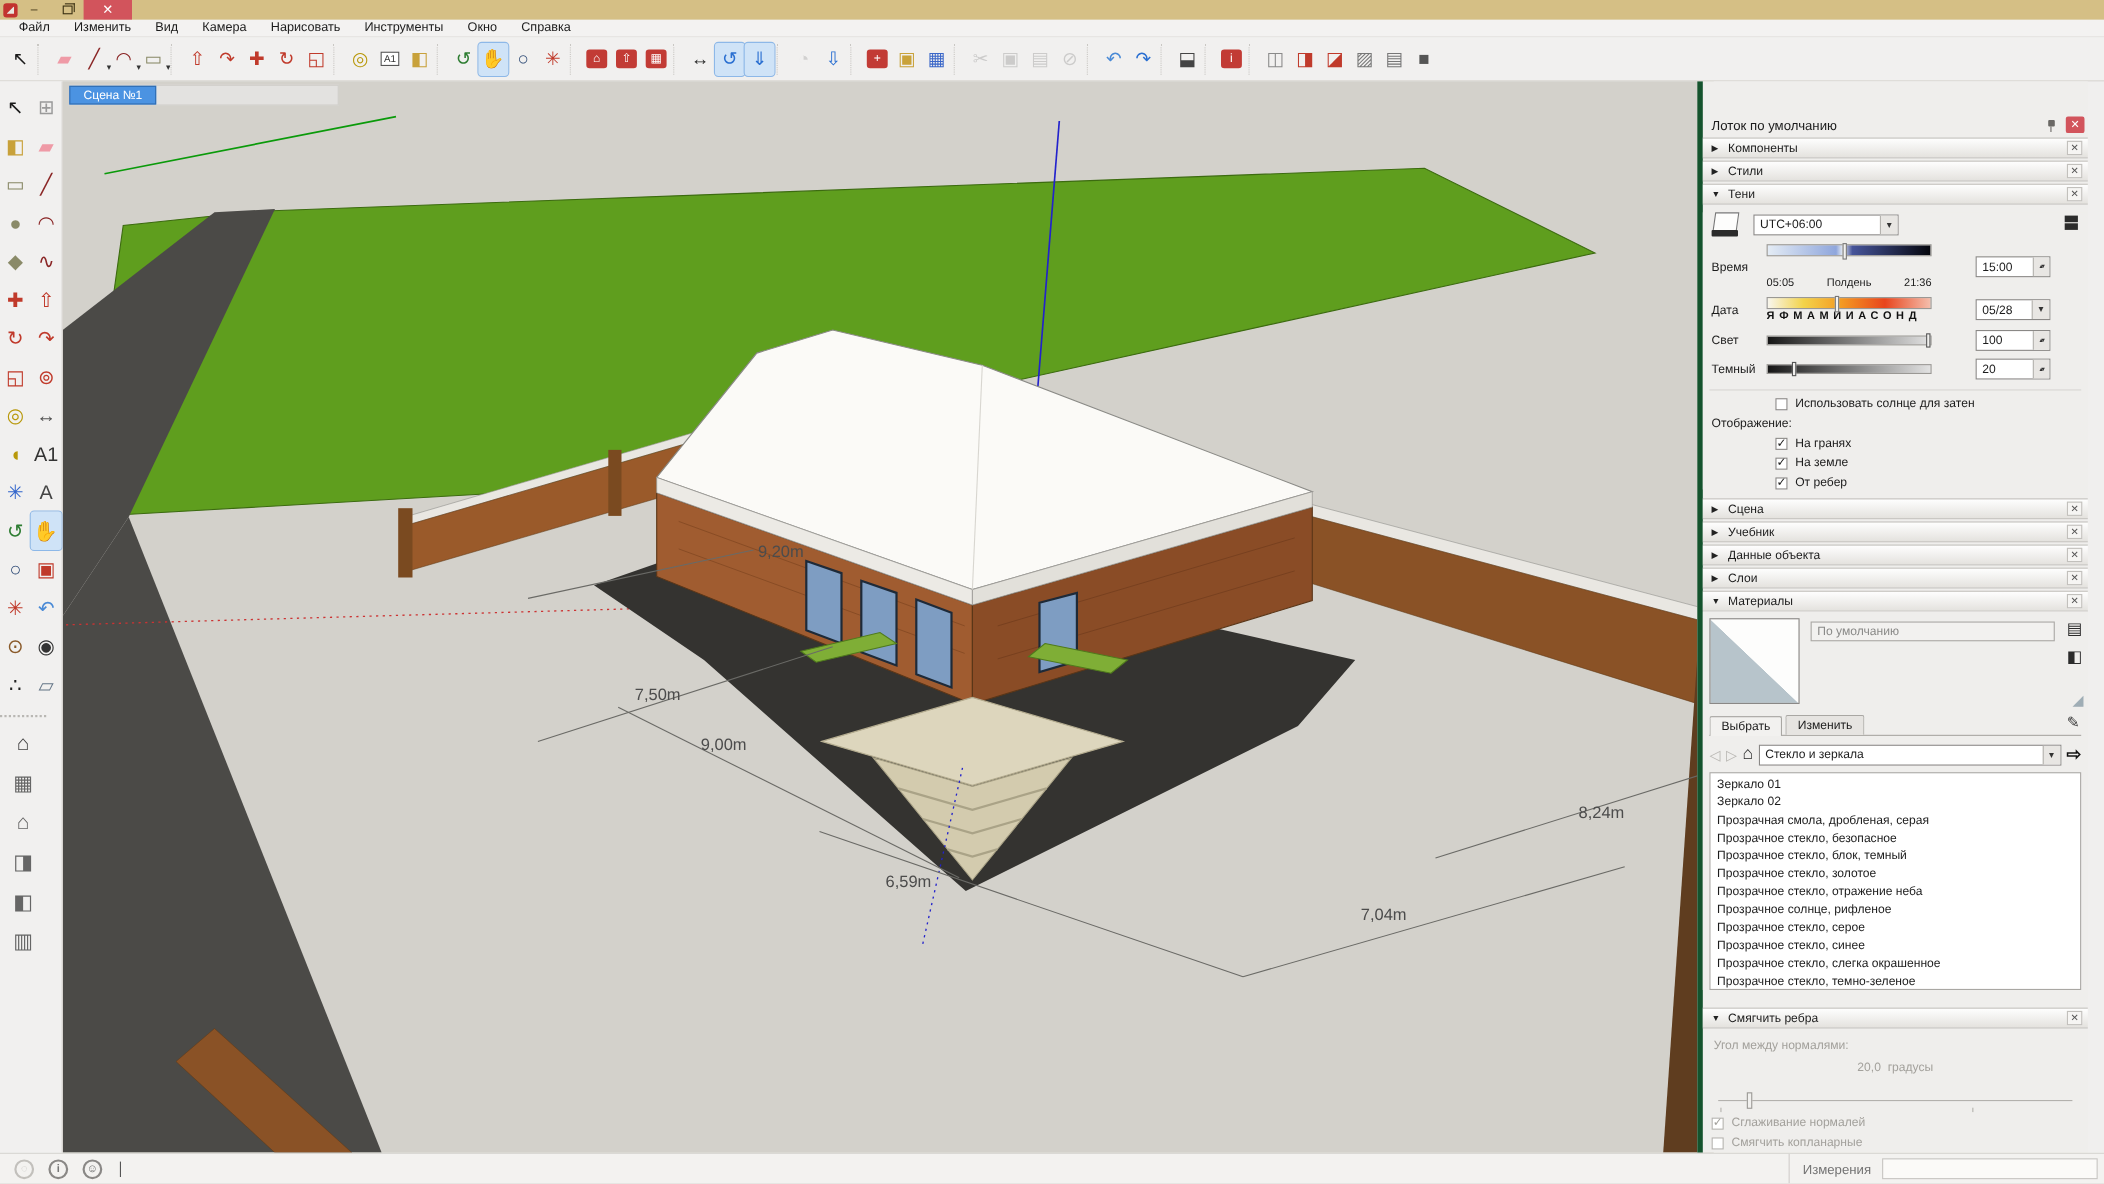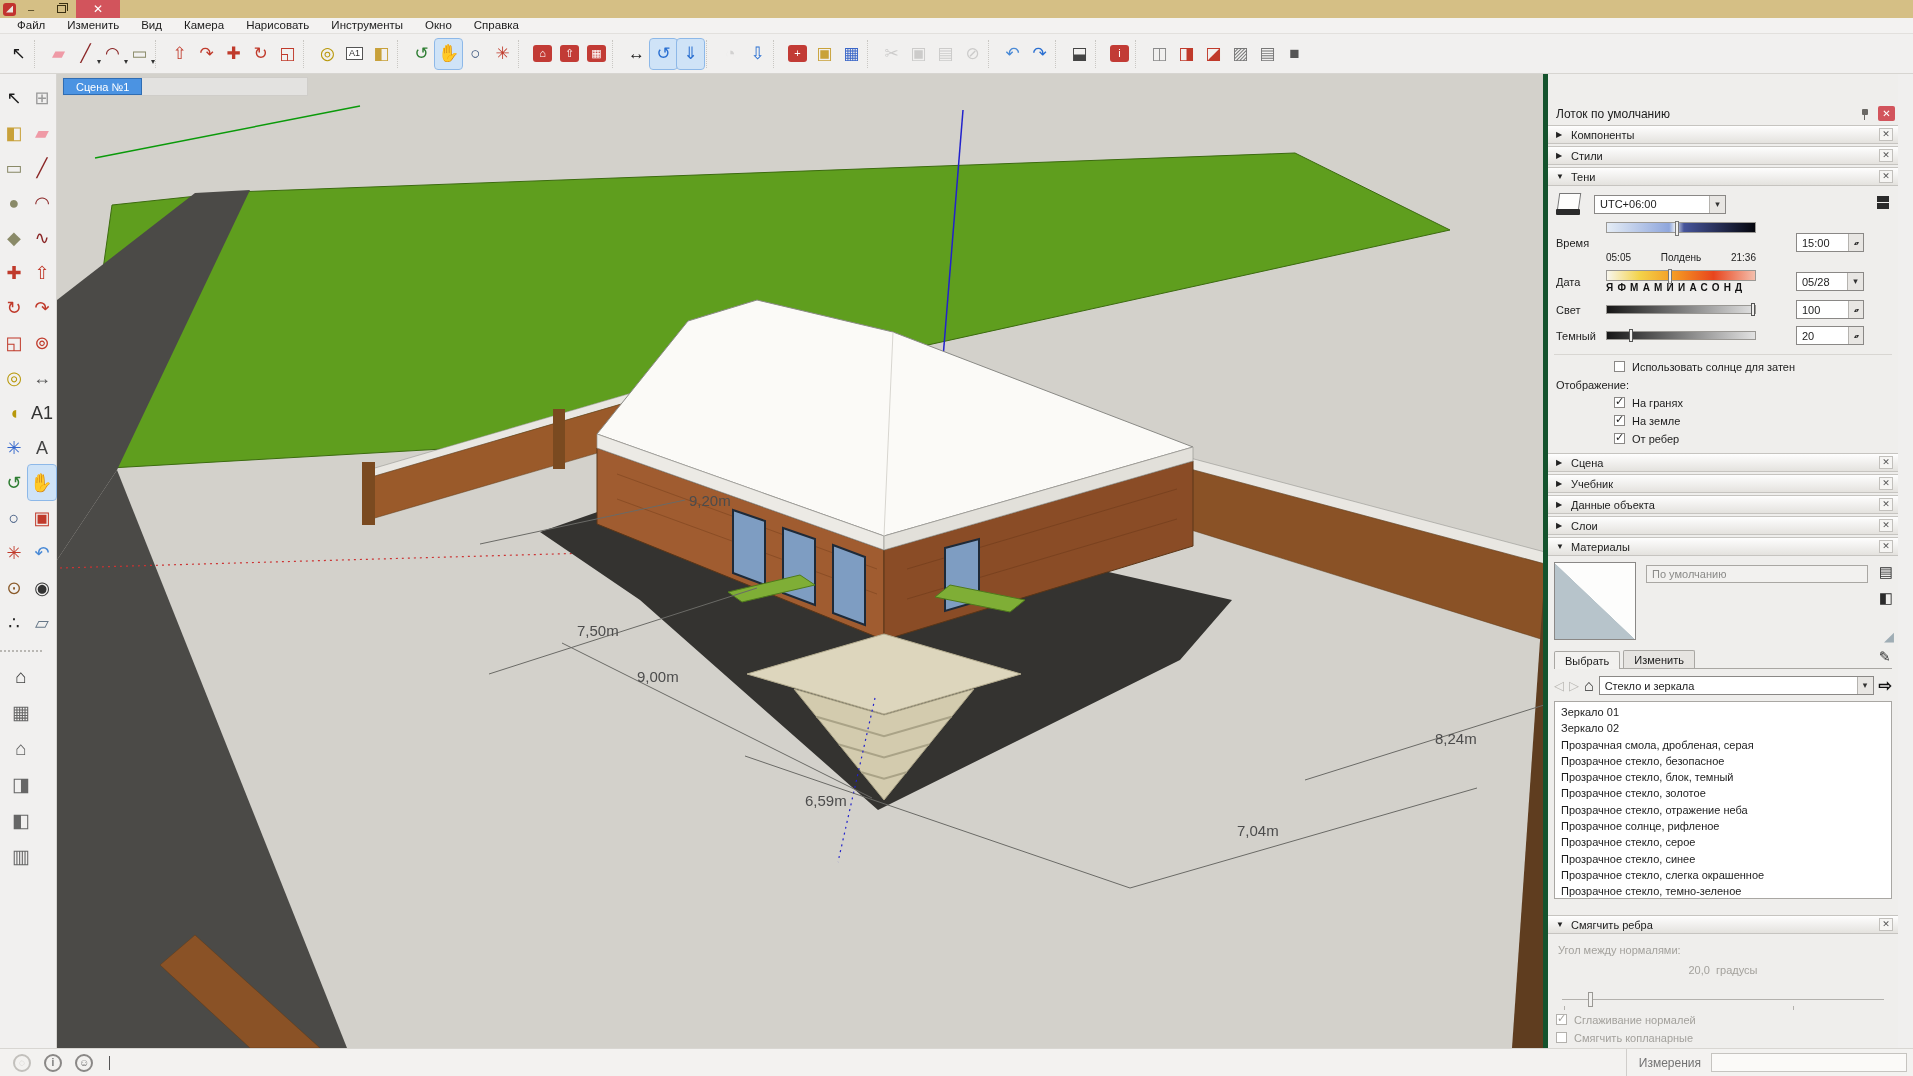--- a/index.html
+++ b/index.html
@@ -80,21 +80,21 @@
   .strip.date{background:linear-gradient(90deg,#f8f6ee 0%,#f3d34a 22%,#f49b23 45%,#e8451d 72%,#f4beac 100%)}
   .strip.date::after{content:"";position:absolute;left:41%;top:-2px;width:2px;height:13px;background:#f3f2f0;border:1px solid #777}
   .gslider{width:150px;height:9px;border:1px solid #9a9894;background:linear-gradient(90deg,#161616,#e2e2e2);position:relative}
   .gslider .h{position:absolute;top:-3px;width:4px;height:13px;background:#f1f0ee;border:1px solid #555}
   .ticks{display:flex;width:150px;justify-content:space-between;font-size:10px;color:#1c1c1c;margin-top:19px}
   .months{width:150px;font-size:10px;font-weight:bold;letter-spacing:4.2px;margin-top:1px;color:#111;white-space:nowrap;overflow:hidden}
   .sliderblock{display:flex;flex-direction:column}
   .hr{border-top:1px solid #d8d6d2;margin:9px 6px 0}
   .cb{width:11px;height:11px;border:1px solid #8a8886;background:#fff;display:inline-block;position:relative;margin-right:7px;flex:0 0 auto}
   .cb.on::after{content:"✓";position:absolute;top:-3px;left:0px;font-size:11px;color:#1c1c1c}
-  .cbrow{display:flex;align-items:flex-start;margin:6px 8px 0}
+  .cbrow{display:flex;align-items:flex-end;margin:6px 8px 0}
   .cbrow.ind{margin-left:66px}
   .clip{white-space:nowrap;overflow:hidden;max-width:235px}
 
   
   .mat-top{position:relative;height:90px}
   .preview{position:absolute;left:6px;top:6px;width:82px;height:78px;border:1px solid #8a8886;background:linear-gradient(to bottom left,#fdfdfc 50%,#b7c4cb 50.5%)}
   .name-box{position:absolute;left:98px;top:9px;width:222px;height:18px;border:1px solid #a9a7a3;background:#f2f1ef;color:#8a8a88;padding:2px 5px;white-space:nowrap;overflow:hidden}
   .mi{position:absolute;right:5px;font-size:15px;color:#2b2b2b;line-height:1}
   .corner-tri{position:absolute;right:4px;bottom:2px;color:#9fadb5;font-size:13px}
   .mtabs{display:flex;align-items:flex-end;height:23px;border-bottom:1px solid #a9a7a3;margin:0 6px;position:relative}

